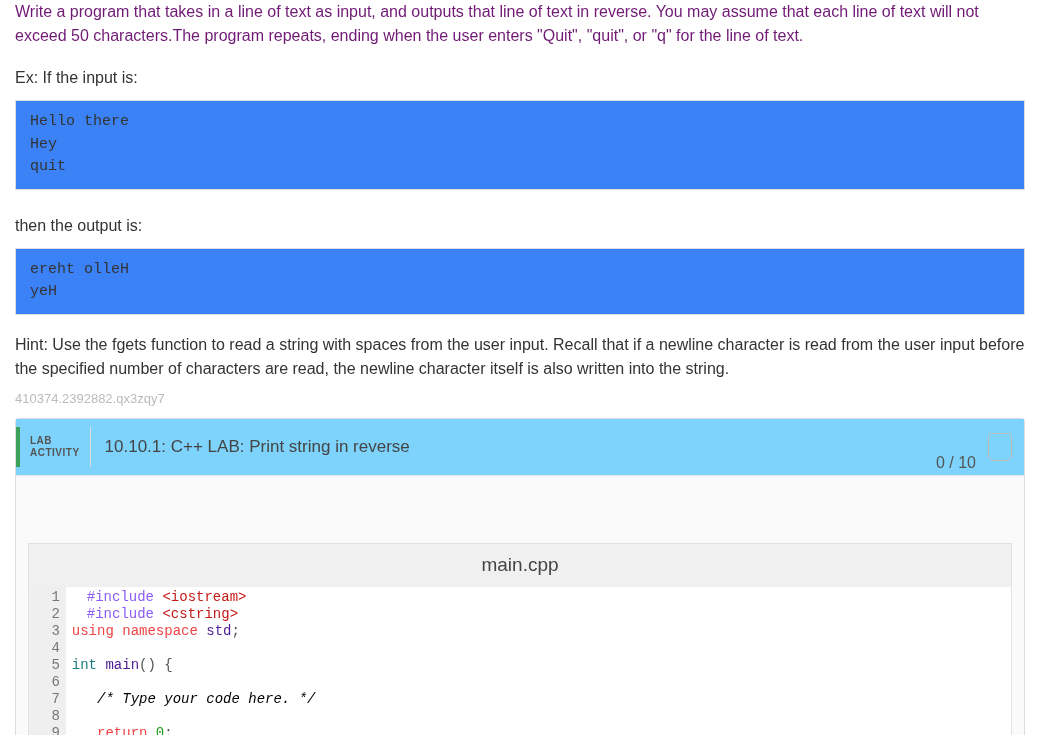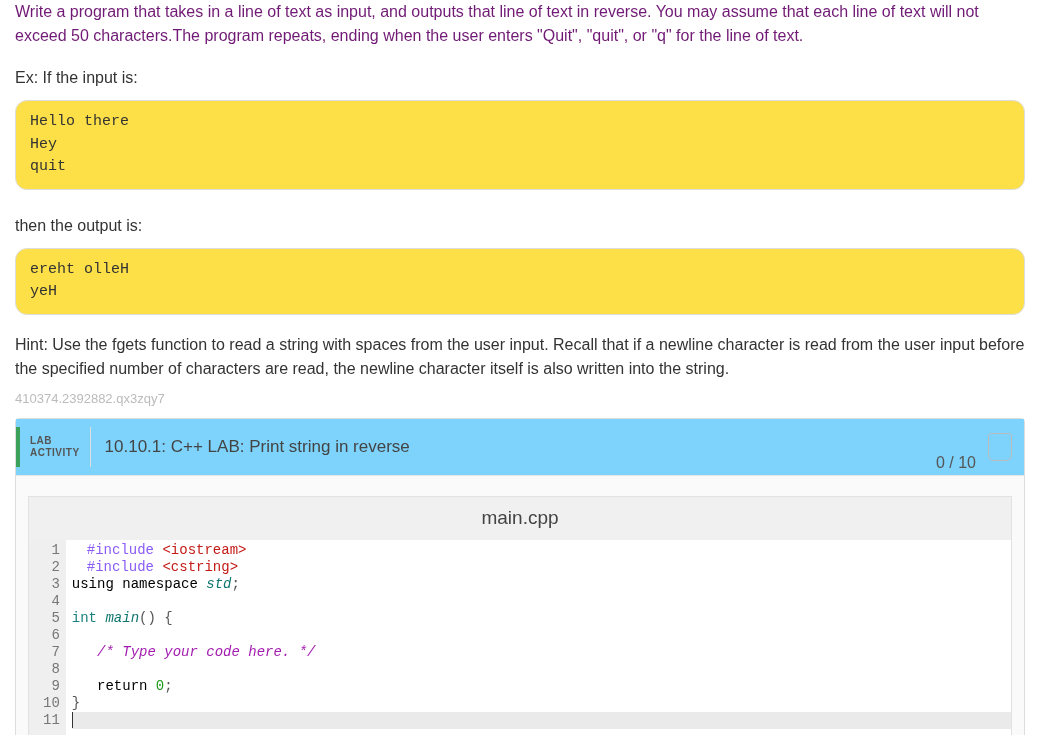--- a/index.html
+++ b/index.html
@@ -9,26 +9,26 @@
     font-family: Arial, Helvetica, sans-serif;
     font-size: 16px;
     color: #333;
     background: #fff;
     line-height: 1.5;
   }
   .desc { color: #701a75; }
   .ex-label { margin: 18px 0 10px 0; }
   .codeblock {
     border: 1px solid #ddd;
-    background: #fde047;
+    background: #3b82f6;
     padding: 10px 14px;
     font-family: "Courier New", monospace;
     font-size: 15px;
     white-space: pre-wrap;
-    border-radius: 12px;
+    border-radius: 0;
   }
   .then { margin: 24px 0 10px 0; }
   .hint { margin: 18px 0 8px 0; }
   .tinyid { color: #bbb; font-size: 13px; margin-bottom: 10px; }
 
   .labbox {
     border: 1px solid #ddd;
     border-radius: 4px;
     background: #fafafa;
   }
@@ -89,20 +89,21 @@
     padding: 20px 12px 0 12px;
   }
   .editortabs {
     display: flex;
     align-items: center;
     background: #f0f0f0;
     border: 1px solid #e2e2e2;
     border-bottom: none;
     height: 44px;
     position: relative;
+    margin-top: 47px;
   }
   .editortabs .filename {
     position: absolute;
     left: 50%;
     transform: translateX(-50%);
     color: #444;
     font-size: 19px;
   }
   .editortabs .loaddef {
     margin-left: auto;
@@ -131,27 +132,27 @@
     white-space: pre;
   }
   .code {
     padding: 2px 0 2px 6px;
     flex: 1;
     white-space: pre;
   }
   .code .line-current { background: #eaeaea; }
   .code > div { }
   .tok-pre { color: #8b5cf6; margin-left: 15px; }
-  .tok-kw { color: #000000; }
+  .tok-kw { color: #ef4444; }
   .tok-type { color: #17807e; }
   .tok-str { color: #c41a16; }
   .tok-num { color: #1c9a1c; }
-  .tok-comment { color: #a21caf; font-style: italic; text-align: center; }
+  .tok-comment { color: #000000; font-style: italic; text-align: center; }
   .tok-punct { color: #555; }
-  .tok-name { color: #0f766e; font-style: italic; }
+  .tok-name { color: #4c1d95; }
   .cursor { border-left: 1px solid #333; }
 </style>
 </head>
 <body>
 
 <div class="desc">Write a program that takes in a line of text as input, and outputs that line of text in reverse. You may assume that each line of text will not exceed 50 characters.The program repeats, ending when the user enters "Quit", "quit", or "q" for the line of text.</div>
 
 <div class="ex-label">Ex: If the input is:</div>
 
 <div class="codeblock">Hello there

